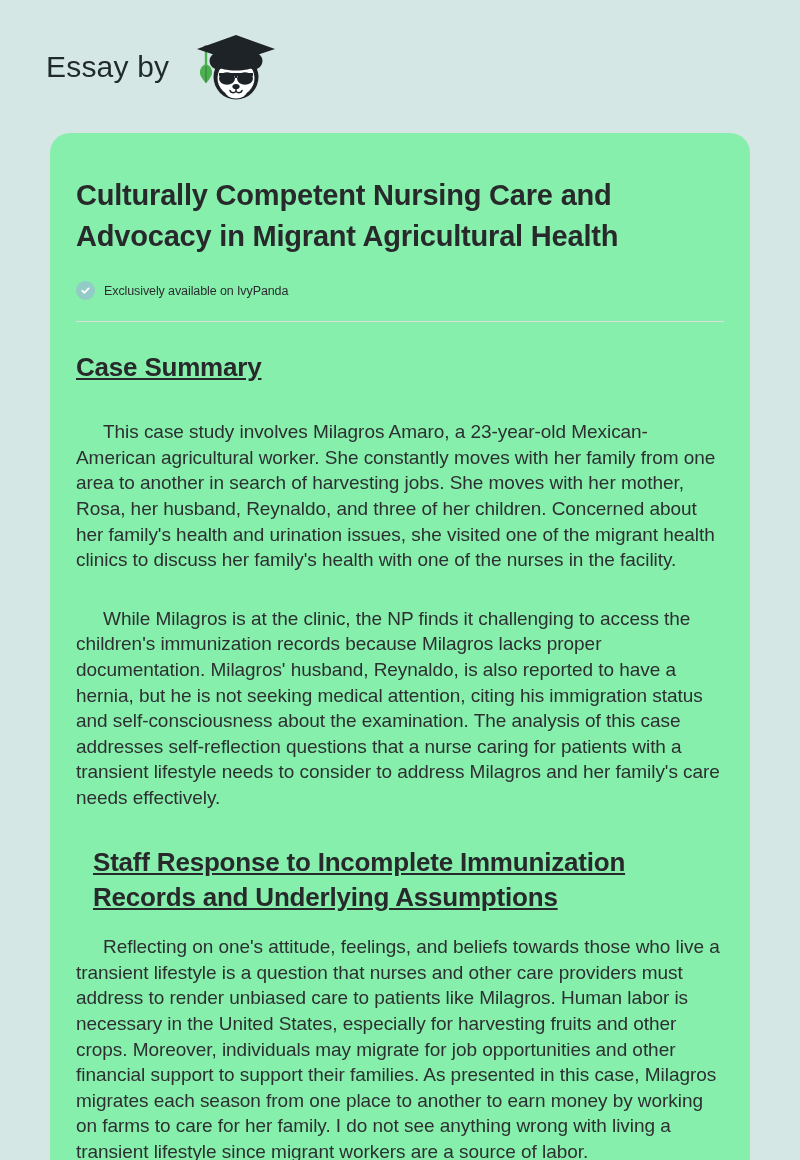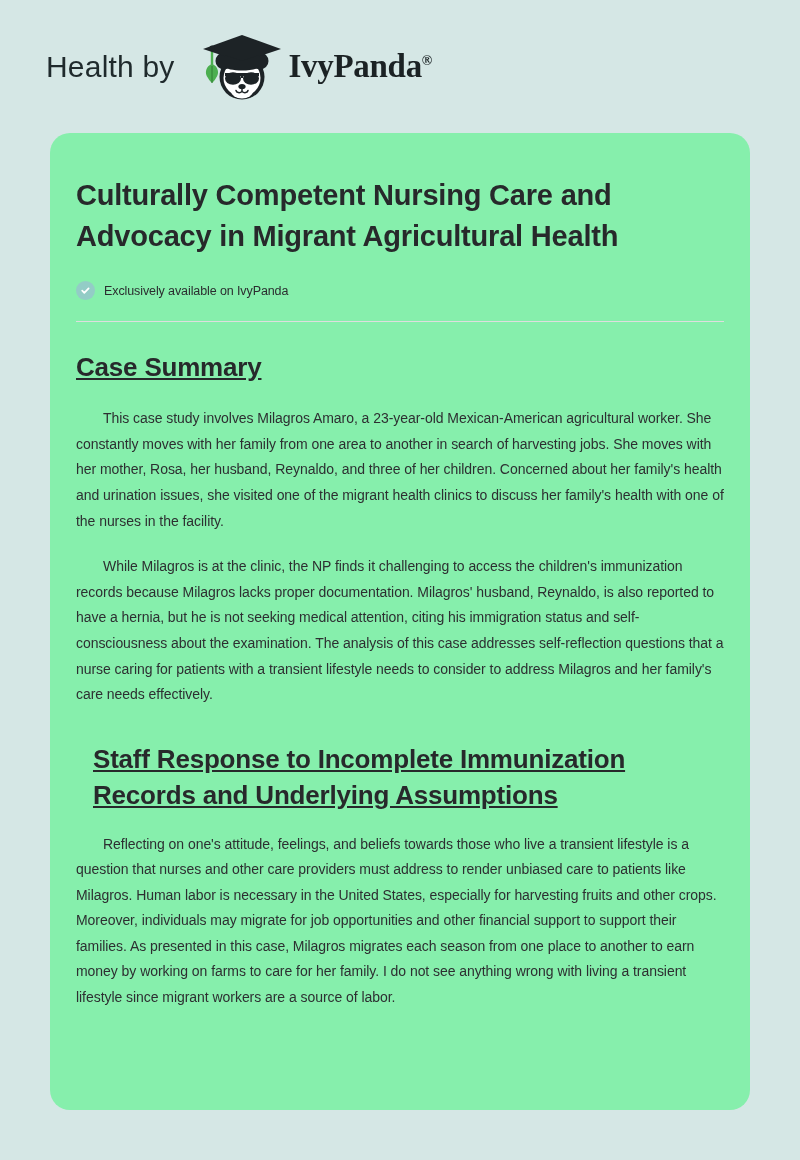--- a/index.html
+++ b/index.html
@@ -121,35 +121,35 @@
     color: #27292b;
     line-height: 1.38;
     margin: 28px 0 0 0;
     letter-spacing: -0.2px;
     text-decoration: underline;
   }
   .section-h2.second { margin-top: 34px; margin-left: 17px; }
 
   p.body-par {
     font-family: "Liberation Sans", sans-serif;
-    font-size: 14px;
+    font-size: 19px;
     line-height: 25.6px;
     color: #2d2f31;
-    margin: 20px 0 0 0;
+    margin: 33px 0 0 0;
     text-indent: 27px;
     text-align: left;
     letter-spacing: -0.05px;
   }
   p.body-par.tight { margin-top: 18px; }
 </style>
 </head>
 <body>
 
 <div class="brandbar">
-  <span class="brand-essay-by">Health by</span>
+  <span class="brand-essay-by">Essay by</span>
 
   <span class="brand-logo-wrap">
 
     <svg class="panda-mark" viewBox="0 0 96 72">
 
       <path d="M23 17 L23 38" stroke="#4caf50" stroke-width="2.4" fill="none"></path>
       <path d="M23 33 c-6 2 -8 9 -4 14 c1 2 3 4 4 5 c1 -1 3 -3 4 -5 c4 -5 2 -12 -4 -14 z" fill="#4caf50"></path>
       <path d="M23 35 L23 52" stroke="#2e7d32" stroke-width="1" fill="none"></path>
 
       <circle cx="53" cy="46" r="22.5" fill="#1d2326"></circle>
@@ -165,21 +165,20 @@
 
       <ellipse cx="53" cy="60" rx="11" ry="7.5" fill="#ffffff"></ellipse>
       <ellipse cx="53" cy="55.5" rx="3.6" ry="2.6" fill="#1d2326"></ellipse>
       <path d="M53 57.5 v3 M53 60.5 c-2.5 2.2 -5.5 1 -6 -1 M53 60.5 c2.5 2.2 5.5 1 6 -1" stroke="#1d2326" stroke-width="1.5" fill="none" stroke-linecap="round"></path>
 
       <path d="M53 4 L92 18 L53 31 L14 18 Z" fill="#1d2326"></path>
       <path d="M36 24 L36 35 c0 6 34 6 34 0 L70 24 L53 30 Z" fill="#1d2326"></path>
       <circle cx="23" cy="17" r="2.6" fill="#1d2326"></circle>
     </svg>
 
-    <span class="brand-wordmark"><span>IvyPanda</span><span class="reg">®</span></span>
   </span>
 </div>
 
 <div class="paper-card">
   <div class="paper-inner">
 
     <h1 class="doc-title">Culturally Competent Nursing Care and Advocacy in Migrant Agricultural Health</h1>
 
     <div class="exclusive-row">
       <span class="check-badge">

